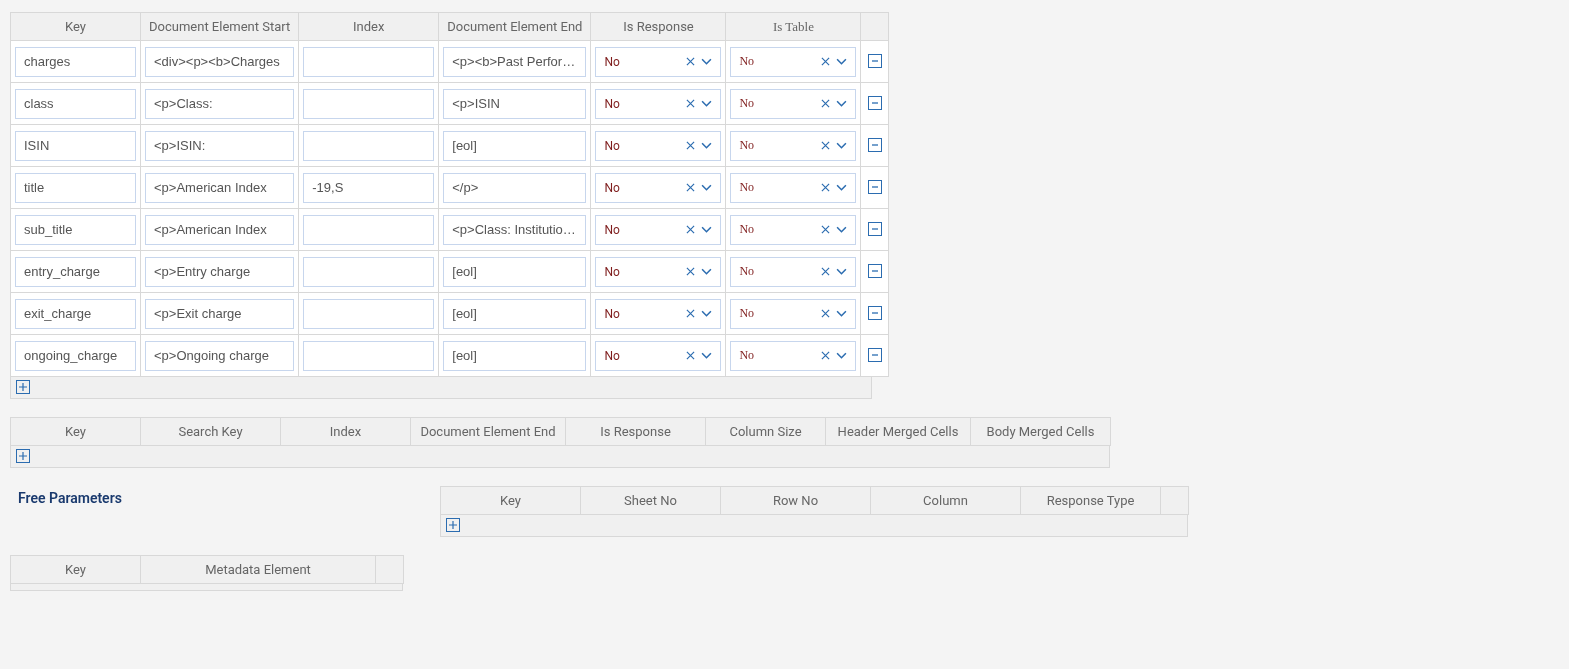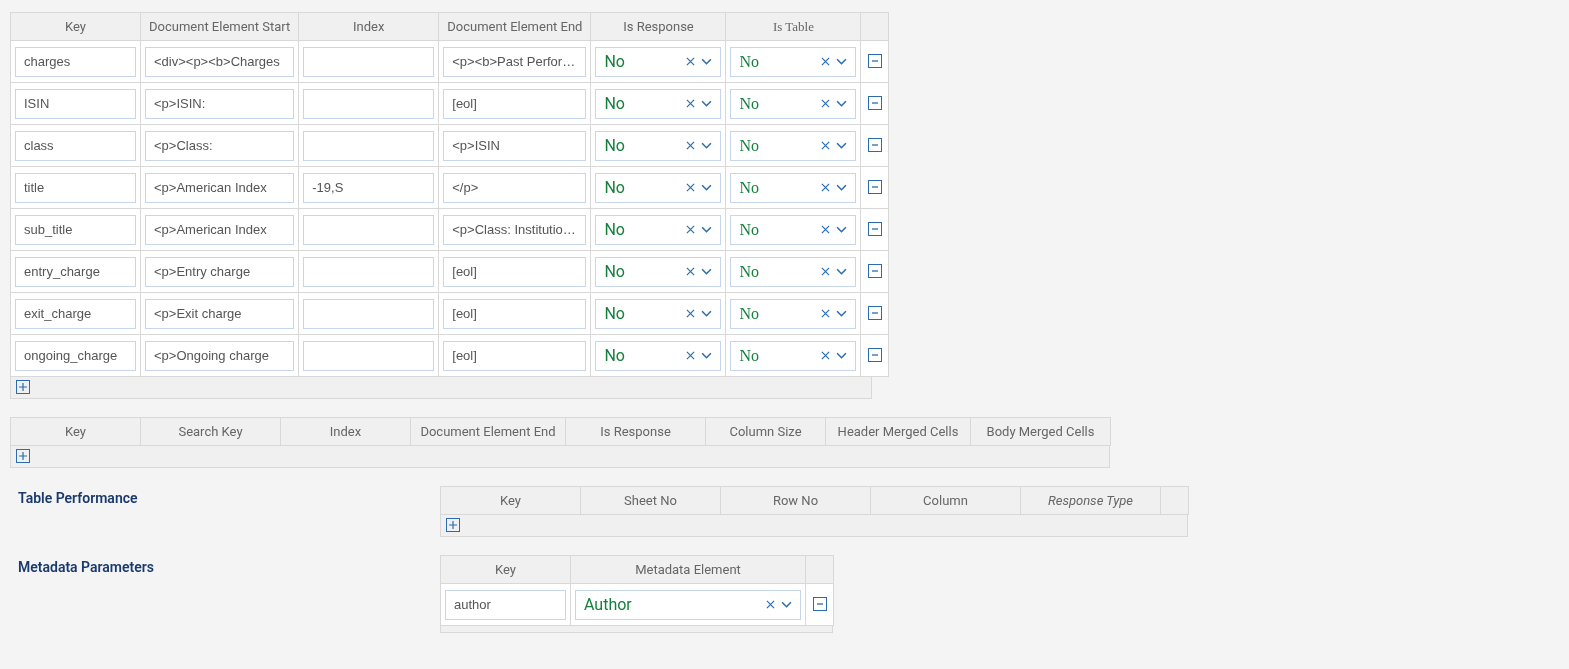--- a/index.html
+++ b/index.html
@@ -61,22 +61,22 @@
   background: #fff;
   overflow: hidden;
   text-overflow: ellipsis;
   white-space: nowrap;
 }
 .select-box {
   width: 100%;
   height: 30px;
   border: 1px solid #c7d6ed;
   padding: 4px 8px;
-  font-size: 16px;
-  color: #15803d;
+  font-size: 12px;
+  color: #7f1d1d;
   background: #fff;
   display: flex;
   align-items: center;
   justify-content: space-between;
   cursor: pointer;
 }
 .select-text { flex: 1; overflow: hidden; text-overflow: ellipsis; white-space: nowrap; }
 .select-icons {
   display: flex;
   align-items: center;
@@ -121,21 +121,21 @@
 .ftb th:nth-child(4) { width: 155px; }
 .ftb th:nth-child(5) { width: 140px; }
 .ftb th:nth-child(6) { width: 120px; }
 .ftb th:nth-child(7) { width: 145px; }
 .ftb th:nth-child(8) { width: 140px; }
 
 .tp th:nth-child(1) { width: 140px; }
 .tp th:nth-child(2) { width: 140px; }
 .tp th:nth-child(3) { width: 150px; margin-left: 40px; }
 .tp th:nth-child(4) { width: 150px; }
-.tp th:nth-child(5) { width: 140px; font-style: italic; }
+.tp th:nth-child(5) { width: 140px; }
 .tp th:nth-child(6) { width: 28px; }
 
 .md th:nth-child(1), .md td:nth-child(1) { width: 130px; }
 .md th:nth-child(2), .md td:nth-child(2) { width: 235px; }
 .md th:nth-child(3), .md td:nth-child(3) { width: 28px; }
 </style>
 </head>
 <body>
 
 <div class="section">
@@ -192,69 +192,69 @@
                 </span>
               </div>
             </td>
             <td class="action-cell"><span class="minus-box">
                 <svg width="10" height="10" viewBox="0 0 10 10">
                   <path d="M2 5h6" stroke="#2b6cb0" stroke-width="1.3"></path>
                 </svg>
               </span></td>
           </tr>
           <tr>
+            <td><input class="cell-input" value="class" style=""></td>
+            <td><input class="cell-input" value="&lt;p&gt;Class:" style=""></td>
+            <td><input class="cell-input" value="" style=""></td>
+            <td><input class="cell-input" value="&lt;p&gt;ISIN" style=""></td>
+            <td>
+              <div class="select-box">
+                <span class="select-text">No</span>
+                <span class="select-icons">
+                  <span class="x-icon">
+                    <svg width="9" height="9" viewBox="0 0 10 10">
+                      <path d="M1 1l8 8M9 1l-8 8" stroke="#2b6cb0" stroke-width="1.3"></path>
+                    </svg>
+                  </span>
+                  <span class="chev-icon">
+                    <svg width="11" height="7" viewBox="0 0 10 6">
+                      <path d="M1 1l4 4 4-4" stroke="#2b6cb0" stroke-width="1.4" fill="none"></path>
+                    </svg>
+                  </span>
+                </span>
+              </div>
+            </td>
+            <td>
+              <div class="select-box">
+                <span class="select-text">No</span>
+                <span class="select-icons">
+                  <span class="x-icon">
+                    <svg width="9" height="9" viewBox="0 0 10 10">
+                      <path d="M1 1l8 8M9 1l-8 8" stroke="#2b6cb0" stroke-width="1.3"></path>
+                    </svg>
+                  </span>
+                  <span class="chev-icon">
+                    <svg width="11" height="7" viewBox="0 0 10 6">
+                      <path d="M1 1l4 4 4-4" stroke="#2b6cb0" stroke-width="1.4" fill="none"></path>
+                    </svg>
+                  </span>
+                </span>
+              </div>
+            </td>
+            <td class="action-cell"><span class="minus-box">
+                <svg width="10" height="10" viewBox="0 0 10 10">
+                  <path d="M2 5h6" stroke="#2b6cb0" stroke-width="1.3"></path>
+                </svg>
+              </span></td>
+          </tr>
+          <tr>
             <td><input class="cell-input" value="ISIN" style=""></td>
             <td><input class="cell-input" value="&lt;p&gt;ISIN:" style=""></td>
             <td><input class="cell-input" value="" style=""></td>
             <td><input class="cell-input" value="[eol]" style=""></td>
-            <td>
-              <div class="select-box">
-                <span class="select-text">No</span>
-                <span class="select-icons">
-                  <span class="x-icon">
-                    <svg width="9" height="9" viewBox="0 0 10 10">
-                      <path d="M1 1l8 8M9 1l-8 8" stroke="#2b6cb0" stroke-width="1.3"></path>
-                    </svg>
-                  </span>
-                  <span class="chev-icon">
-                    <svg width="11" height="7" viewBox="0 0 10 6">
-                      <path d="M1 1l4 4 4-4" stroke="#2b6cb0" stroke-width="1.4" fill="none"></path>
-                    </svg>
-                  </span>
-                </span>
-              </div>
-            </td>
-            <td>
-              <div class="select-box">
-                <span class="select-text">No</span>
-                <span class="select-icons">
-                  <span class="x-icon">
-                    <svg width="9" height="9" viewBox="0 0 10 10">
-                      <path d="M1 1l8 8M9 1l-8 8" stroke="#2b6cb0" stroke-width="1.3"></path>
-                    </svg>
-                  </span>
-                  <span class="chev-icon">
-                    <svg width="11" height="7" viewBox="0 0 10 6">
-                      <path d="M1 1l4 4 4-4" stroke="#2b6cb0" stroke-width="1.4" fill="none"></path>
-                    </svg>
-                  </span>
-                </span>
-              </div>
-            </td>
-            <td class="action-cell"><span class="minus-box">
-                <svg width="10" height="10" viewBox="0 0 10 10">
-                  <path d="M2 5h6" stroke="#2b6cb0" stroke-width="1.3"></path>
-                </svg>
-              </span></td>
-          </tr>
-          <tr>
-            <td><input class="cell-input" value="class" style=""></td>
-            <td><input class="cell-input" value="&lt;p&gt;Class:" style=""></td>
-            <td><input class="cell-input" value="" style=""></td>
-            <td><input class="cell-input" value="&lt;p&gt;ISIN" style=""></td>
             <td>
               <div class="select-box">
                 <span class="select-text">No</span>
                 <span class="select-icons">
                   <span class="x-icon">
                     <svg width="9" height="9" viewBox="0 0 10 10">
                       <path d="M1 1l8 8M9 1l-8 8" stroke="#2b6cb0" stroke-width="1.3"></path>
                     </svg>
                   </span>
                   <span class="chev-icon">
@@ -545,21 +545,21 @@
       <span class="plus-box">
         <svg width="10" height="10" viewBox="0 0 10 10">
             <path d="M5 1v8M1 5h8" stroke="#2b6cb0" stroke-width="1.2"></path>
           </svg>
       </span>
     </div>
   </div>
 </div>
 
 <div class="section">
-  <div class="section-label">Table Performance</div>
+  <div class="section-label">Free Parameters</div>
   <div class="table-wrap">
     <table class="tp">
       <thead>
         <tr>
           <th>Key</th>
           <th>Sheet No</th>
           <th>Row No</th>
           <th>Column</th>
           <th>Response Type</th>
           <th></th>
@@ -570,55 +570,29 @@
       <span class="plus-box">
         <svg width="10" height="10" viewBox="0 0 10 10">
             <path d="M5 1v8M1 5h8" stroke="#2b6cb0" stroke-width="1.2"></path>
           </svg>
       </span>
     </div>
   </div>
 </div>
 
 <div class="section">
-  <div class="section-label">Metadata Parameters</div>
   <div class="table-wrap">
     <table class="md">
       <thead>
         <tr>
           <th>Key</th>
           <th>Metadata Element</th>
           <th></th>
         </tr>
       </thead>
       <tbody id="md-body">
-          <tr>
-            <td><input class="cell-input" value="author" style=""></td>
-            <td>
-              <div class="select-box">
-                <span class="select-text">Author</span>
-                <span class="select-icons">
-                  <span class="x-icon">
-                    <svg width="9" height="9" viewBox="0 0 10 10">
-                      <path d="M1 1l8 8M9 1l-8 8" stroke="#2b6cb0" stroke-width="1.3"></path>
-                    </svg>
-                  </span>
-                  <span class="chev-icon">
-                    <svg width="11" height="7" viewBox="0 0 10 6">
-                      <path d="M1 1l4 4 4-4" stroke="#2b6cb0" stroke-width="1.4" fill="none"></path>
-                    </svg>
-                  </span>
-                </span>
-              </div>
-            </td>
-            <td class="action-cell"><span class="minus-box">
-                <svg width="10" height="10" viewBox="0 0 10 10">
-                  <path d="M2 5h6" stroke="#2b6cb0" stroke-width="1.3"></path>
-                </svg>
-              </span></td>
-          </tr>
         </tbody>
     </table>
     <div class="addrow" style="width:393px;">
       
     </div>
   </div>
 </div>
 
 </body></html>

